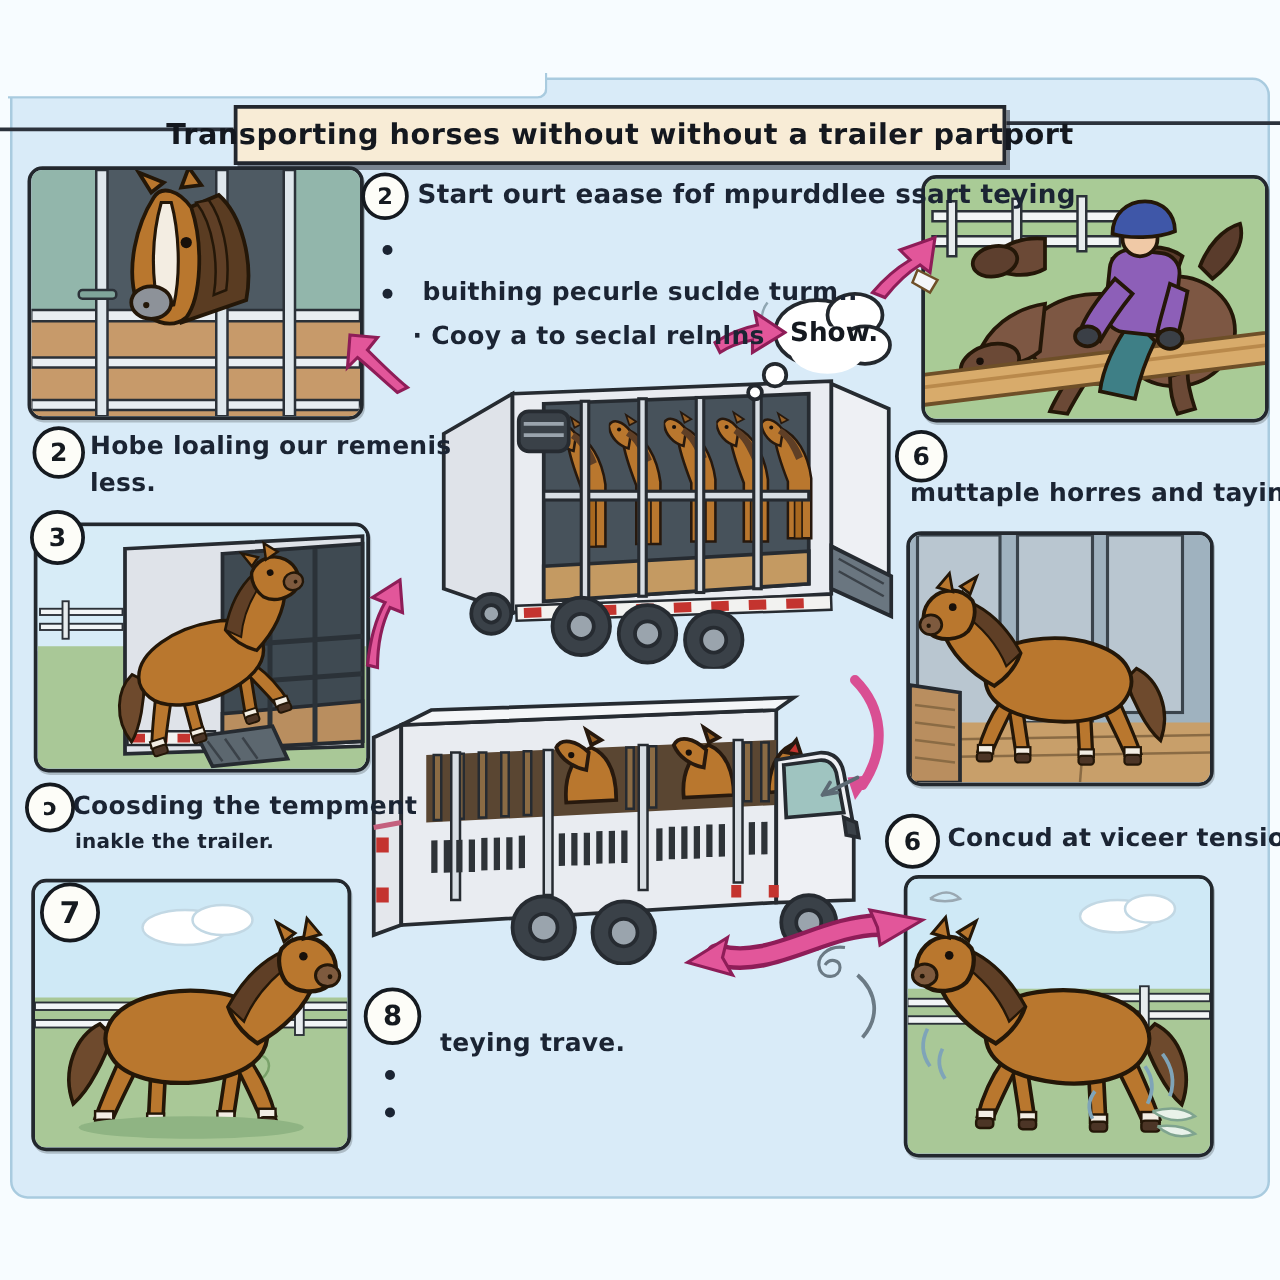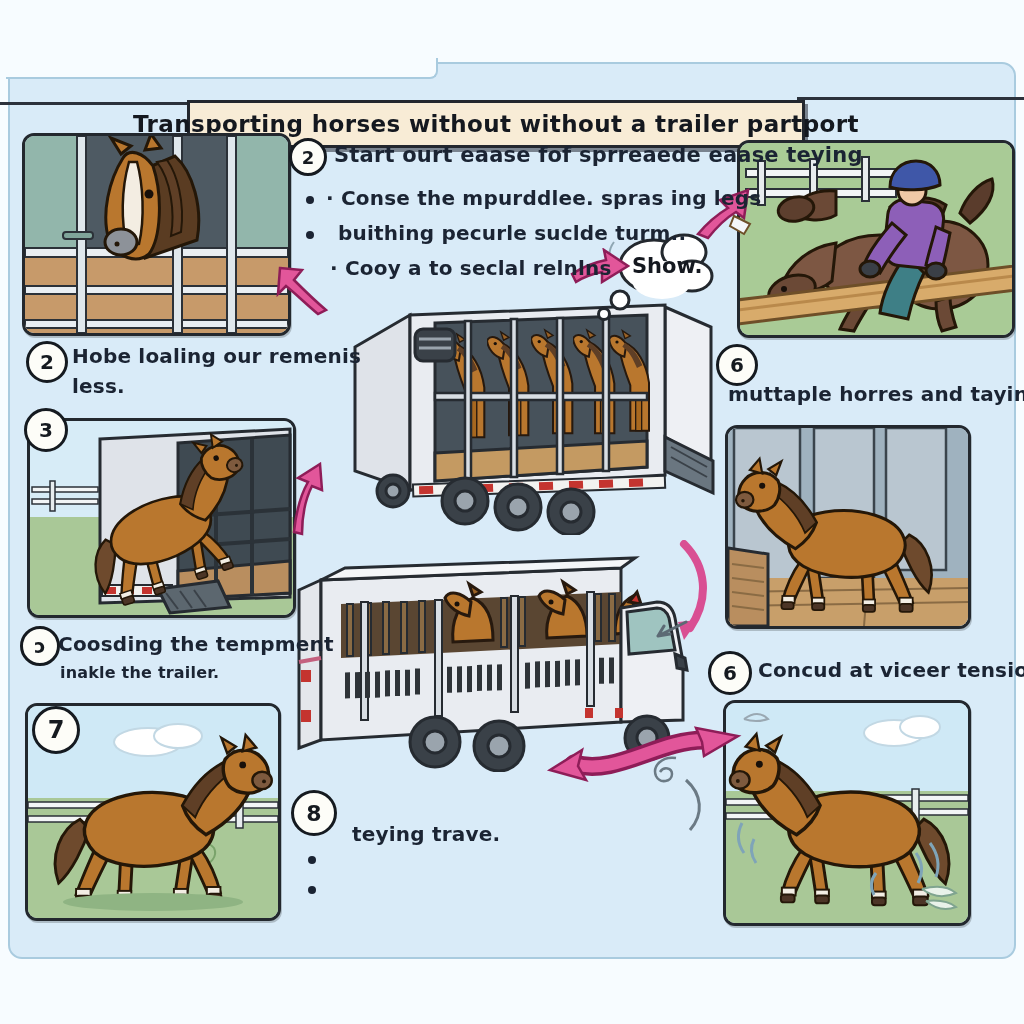--- a/index.html
+++ b/index.html
@@ -1,21 +1,21 @@
 <!DOCTYPE html>
 <html><head>
 <meta charset="utf-8">
 <style>
   html,body{margin:0;padding:0;}
   body{width:1024px;height:1024px;background:#f7fcff;font-family:"DejaVu Sans",sans-serif;overflow:hidden;}
   #stage{position:absolute;left:0;top:0;width:1024px;height:1024px;}
   .page{position:absolute;left:8px;top:62px;width:1004px;height:893px;background:#d9ebf8;border:2px solid #a9cbdf;border-radius:14px;}
   .page-notch{position:absolute;left:6px;top:58px;width:430px;height:19px;background:#f7fcff;border-bottom:2px solid #a9cbdf;border-right:2px solid #a9cbdf;border-radius:0 0 8px 0;}
   .rule{position:absolute;height:3px;background:#2c323c;}
-  .banner{position:absolute;left:187px;top:100px;width:612px;height:42px;background:#f8ecd6;border:3px solid #23272e;box-shadow:3px 4px 0 rgba(25,28,38,.5);display:flex;align-items:center;justify-content:center;}
+  .banner{position:absolute;left:187px;top:84px;width:612px;height:42px;background:#f8ecd6;border:3px solid #23272e;box-shadow:3px 4px 0 rgba(25,28,38,.5);display:flex;align-items:center;justify-content:center;}
   .banner span{font-size:23px;font-weight:800;letter-spacing:.4px;color:#14181f;white-space:nowrap;}
   .panel{position:absolute;border:3px solid #23282e;border-radius:12px;overflow:hidden;background:#cfe5f2;box-shadow:1px 2px 0 rgba(0,0,0,.2);}
   .badge{position:absolute;border:3px solid #151a20;border-radius:50%;background:#fdfdf8;display:flex;align-items:center;justify-content:center;font-weight:700;color:#151a20;z-index:40;}
   .note{position:absolute;color:#1b2433;font-weight:700;letter-spacing:.2px;z-index:30;white-space:nowrap;}
   .dot{position:absolute;background:#1b2433;border-radius:50%;z-index:30;}
   .svgabs{position:absolute;z-index:20;}
   .bubble-text{position:absolute;z-index:35;font-weight:800;color:#14181f;}
 </style>
 </head>
 <body>
@@ -441,23 +441,22 @@
 
   <div class="badge" style="left:289px;top:138px;width:32px;height:32px;font-size:18px">2</div>
   <div class="badge" style="left:26px;top:341px;width:36px;height:36px;font-size:20px">2</div>
   <div class="badge" style="left:24px;top:408px;width:38px;height:38px;font-size:20px">3</div>
   <div class="badge" style="left:20px;top:626px;width:34px;height:34px;font-size:19px">ɔ</div>
   <div class="badge" style="left:32px;top:706px;width:42px;height:42px;font-size:24px">7</div>
   <div class="badge" style="left:716px;top:344px;width:36px;height:36px;font-size:20px">6</div>
   <div class="badge" style="left:708px;top:651px;width:38px;height:38px;font-size:20px">6</div>
   <div class="badge" style="left:291px;top:790px;width:40px;height:40px;font-size:22px">8</div>
 
-  <div class="note" style="left:334px;top:143px;font-size:21px">Start ourt eaase fof sprreaede eaase teying</div>
+  <div class="note" style="left:334px;top:143px;font-size:21px">Start ourt eaase fof mpurddlee ssart teying</div>
   <div class="dot" style="left:306px;top:196px;width:8px;height:8px"></div>
-  <div class="note" style="left:326px;top:186px;font-size:20px">· Conse the mpurddlee. spras ing legs</div>
   <div class="dot" style="left:306px;top:231px;width:8px;height:8px"></div>
   <div class="note" style="left:330px;top:256px;font-size:20px">· Cooy a to seclal relnlns</div>
   <div class="note" style="left:338px;top:221px;font-size:20px">buithing pecurle suclde turm..</div>
 
   <div class="note" style="left:72px;top:344px;font-size:20px">Hobe loaling our remenis</div>
   <div class="note" style="left:72px;top:374px;font-size:20px">less.</div>
 
   <div class="note" style="left:728px;top:382px;font-size:20px">muttaple horres and  taying</div>
 
   <div class="note" style="left:58px;top:632px;font-size:20px">Coosding the tempment</div>

